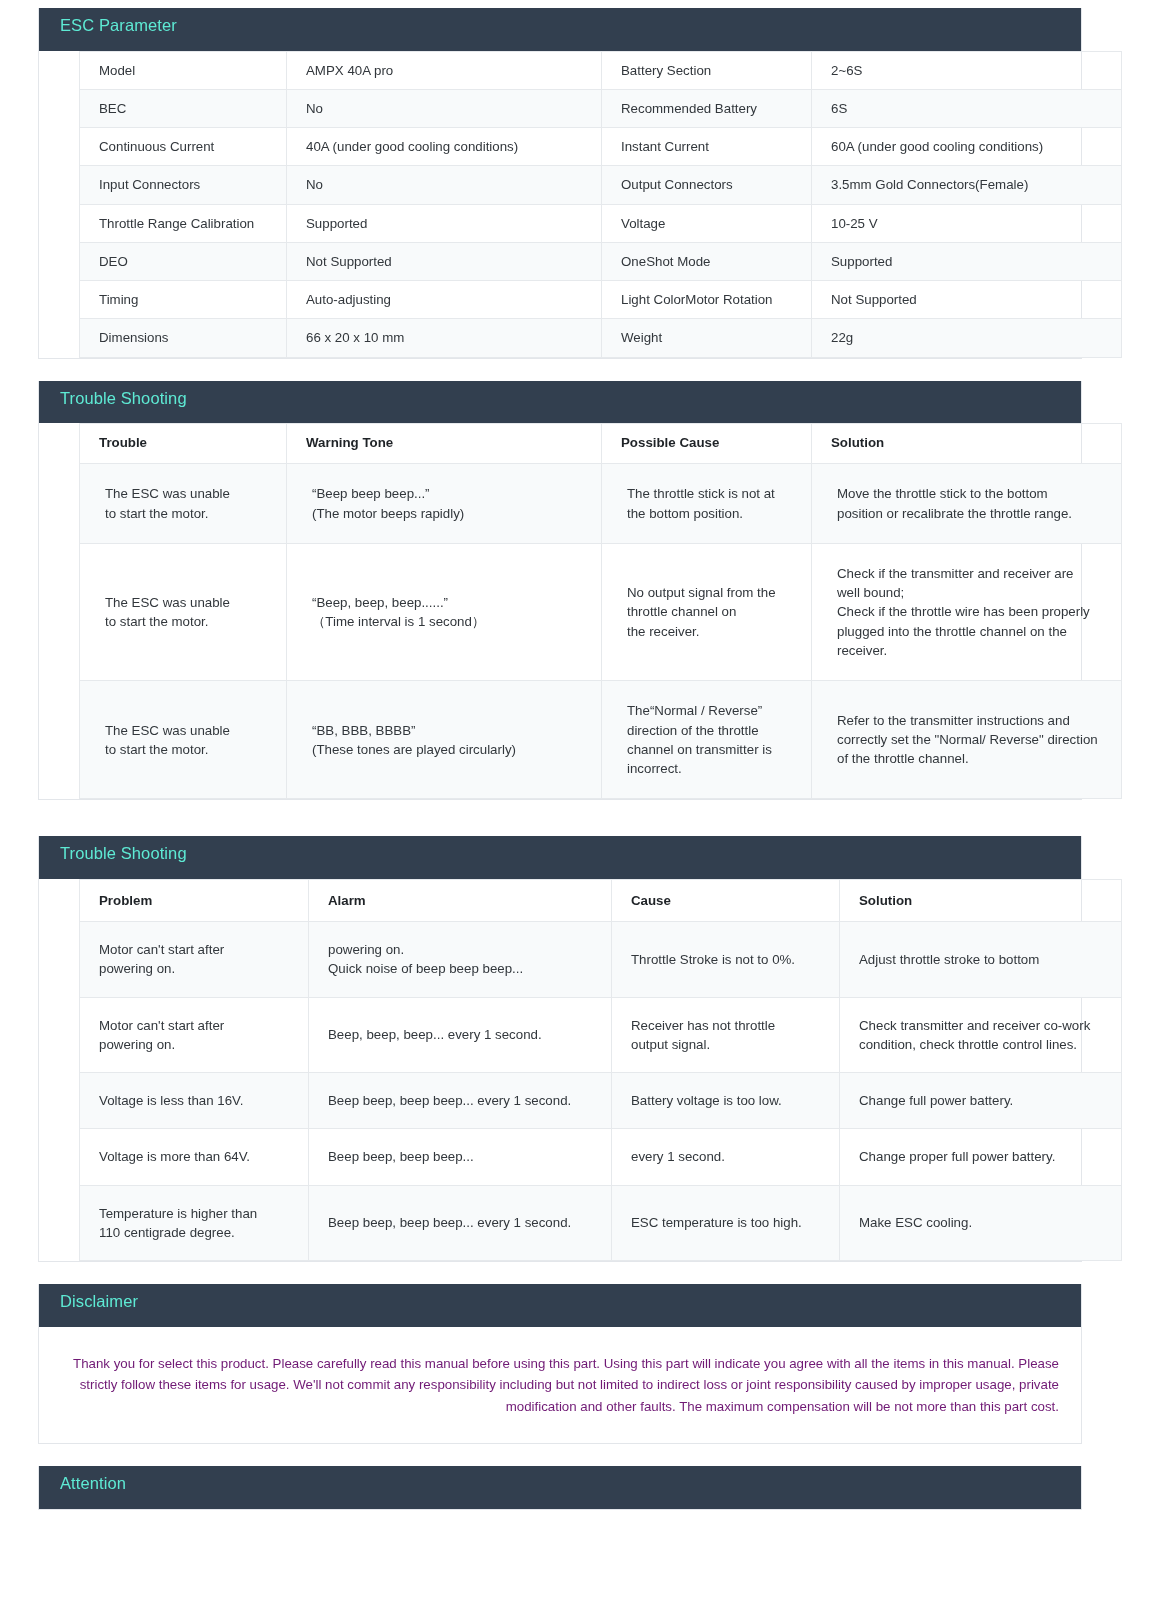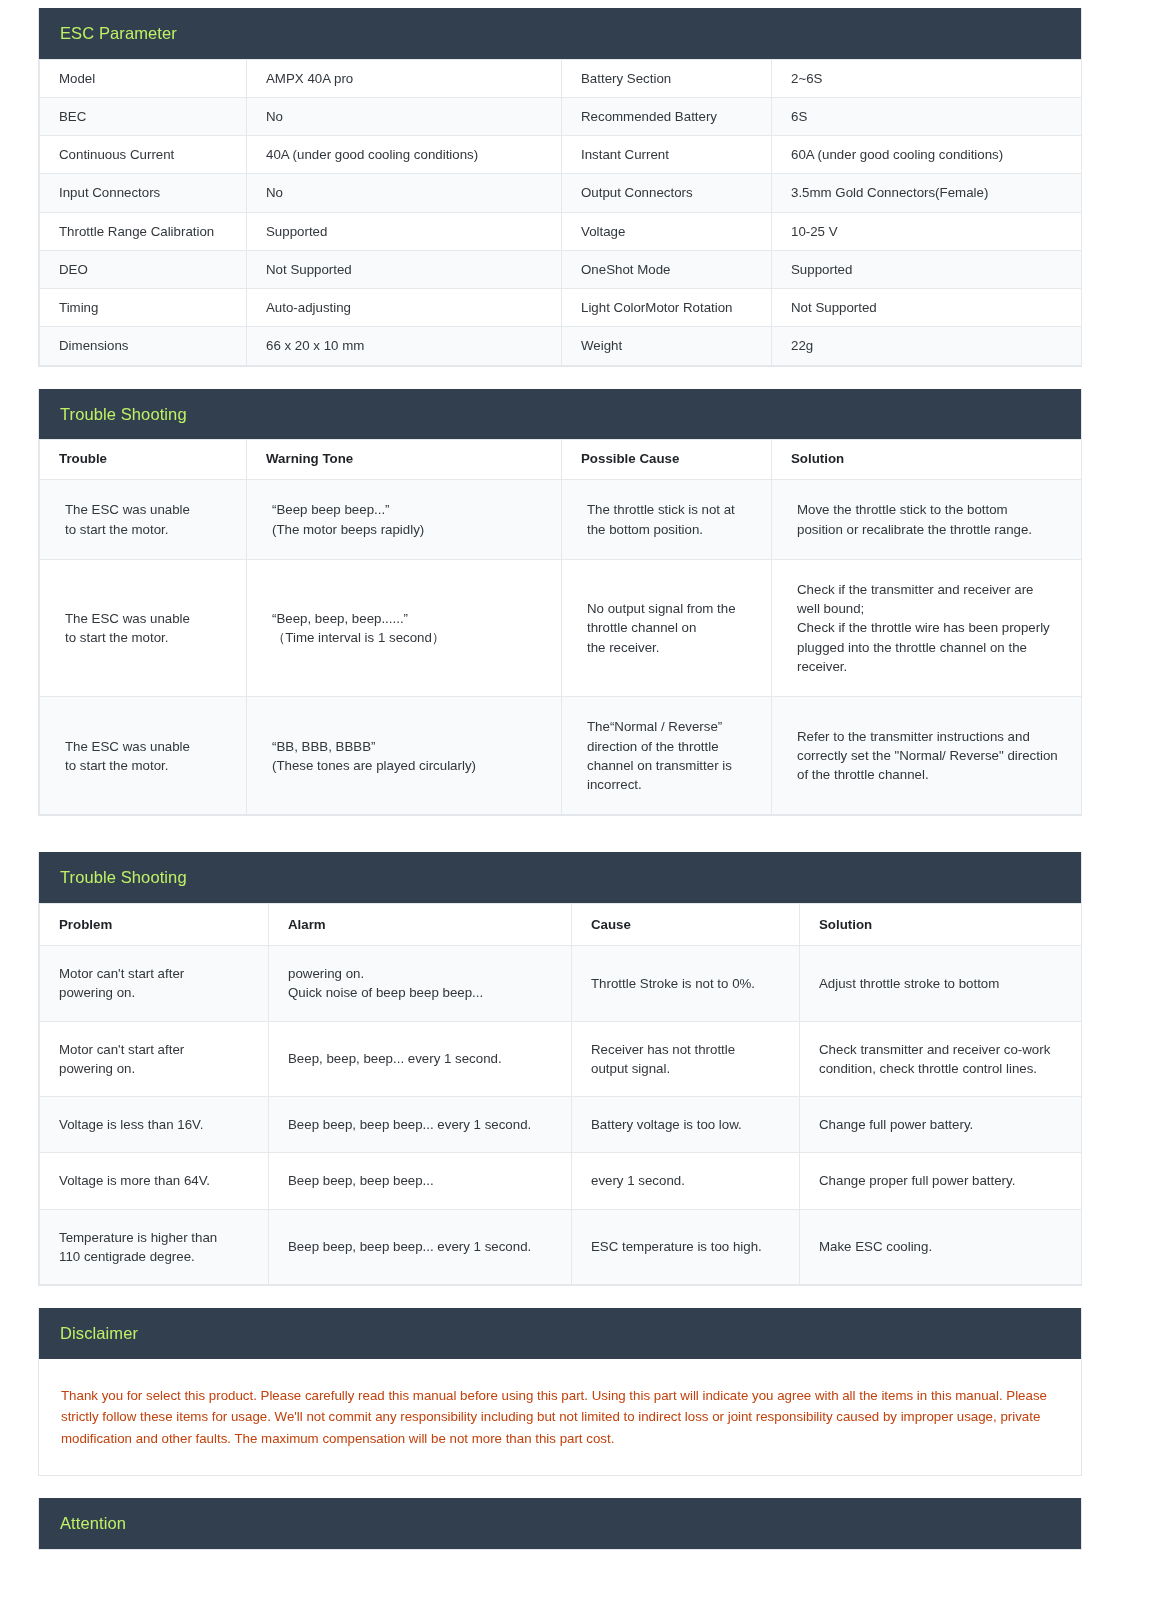--- a/index.html
+++ b/index.html
@@ -24,28 +24,28 @@
   .panel {
     width: 1044px;
     border: 1px solid #e3e6ea;
     border-top: none;
     background: #ffffff;
     box-sizing: border-box;
     margin-bottom: 22px;
   }
   .panel-head {
     background: #323f4f;
-    color: #bef264;
+    color: #5eead4;
     font-size: 16.5px;
     line-height: 1;
-    padding: 17px 0 17px 21px;
+    padding: 9px 0 17px 21px;
     letter-spacing: .1px;
     font-weight: 400;
   }
-  .panel-body { padding: 0; }
+  .panel-body { padding: 0; margin-left: 40px; }
 
   
   table {
     width: 100%;
     border-collapse: collapse;
     table-layout: fixed;
     font-size: 13.3px;
   }
   td, th {
     border: 1px solid #e6e9ec;
@@ -83,21 +83,22 @@
   .ts2 th { font-weight: bold; font-size: 13.3px; padding-top: 11px; padding-bottom: 11px; color: #1f2327; }
   .ts2 td { padding-top: 18px; padding-bottom: 18px; vertical-align: middle; }
 
   .nowrap-lines { white-space: pre-line; }
 
   
   .text-block {
     padding: 26px 22px 26px 22px;
     font-size: 13.3px;
     line-height: 1.62;
-    color: #c2410c;
+    color: #701a75;
+    text-align: right;
   }
 
   .spacer-lg { height: 14px; }
 </style>
 </head>
 <body>
 
 <div class="page">
 
   <section class="panel">

